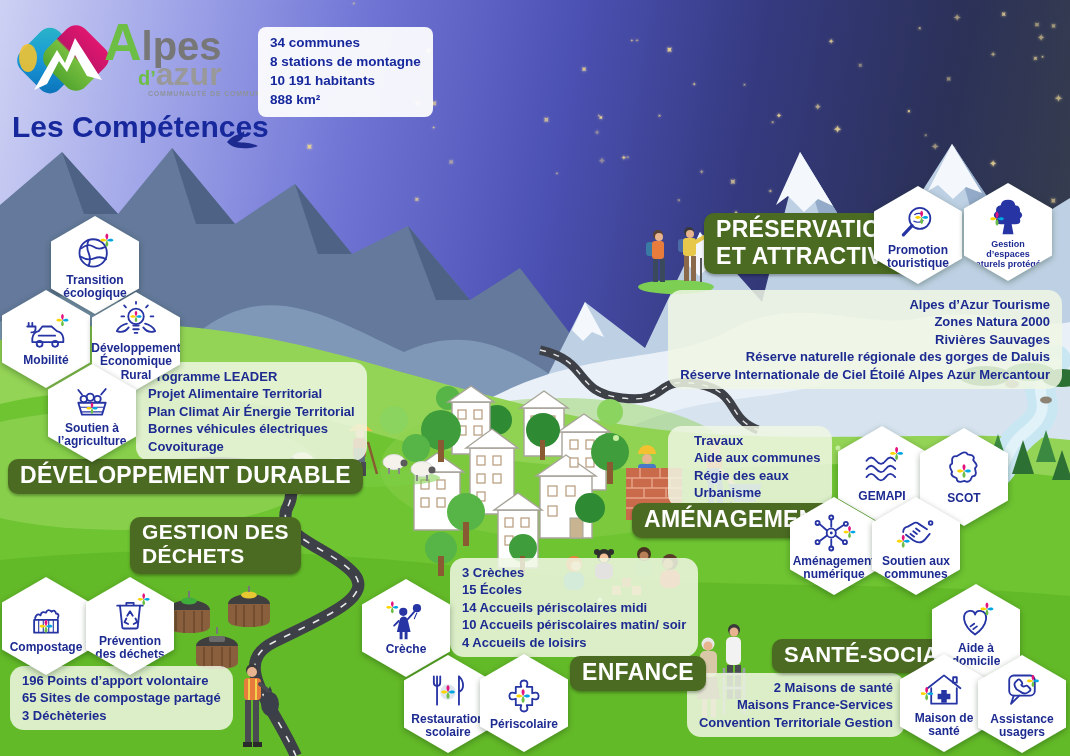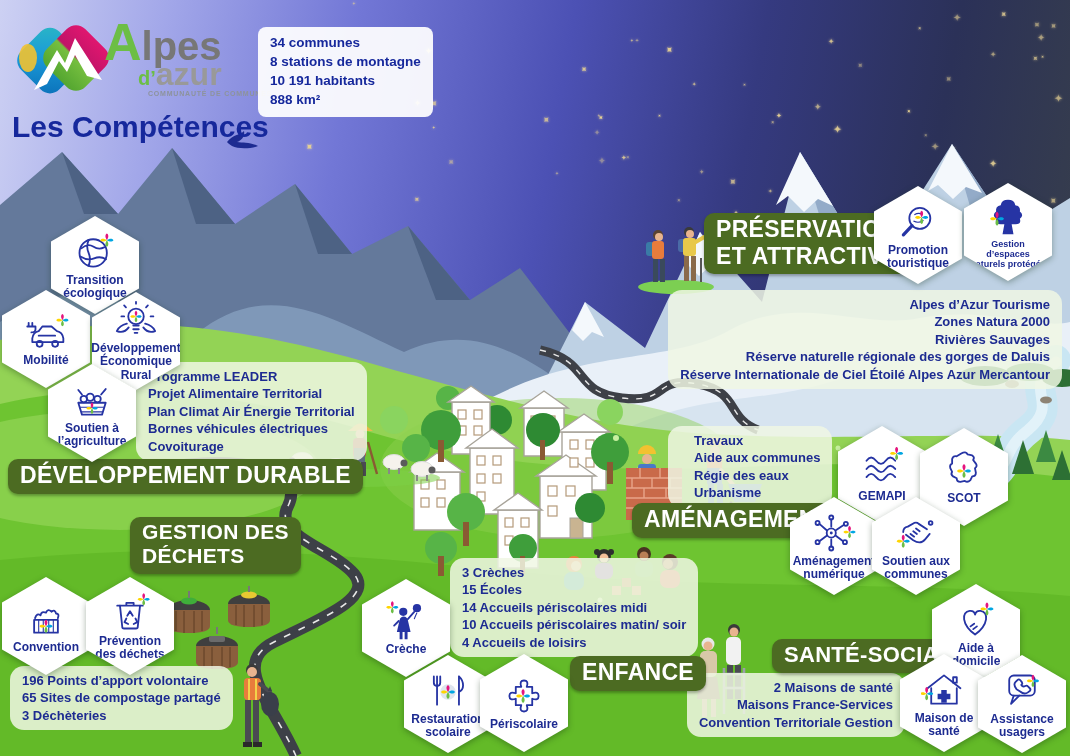--- a/index.html
+++ b/index.html
@@ -702,21 +702,21 @@
             <path d="M16 24 v14 M21 24 v14 M27 24 v14 M32 24 v14" stroke="#2634a4" stroke-width="1.2"></path>
             <path d="M12 22 q2 -6 6 -3 q1 -5 6 -3 q2 -5 6 -1 q4 -3 5 2 q4 0 2 5" fill="none" stroke="#2634a4" stroke-width="2" stroke-linecap="round" stroke-linejoin="round"></path>
             <g transform="translate(24 31) scale(0.8)">
               <path d="M0 0 C-2 -3 -3.2 -7 0 -9 C3.2 -7 2 -3 0 0 Z" fill="#e5147d" transform="rotate(0)"></path>
               <path d="M0 0 C-2 -3 -3.2 -7 0 -9 C3.2 -7 2 -3 0 0 Z" fill="#00a6e2" transform="rotate(90)"></path>
               <path d="M0 0 C-2 -3 -3.2 -7 0 -9 C3.2 -7 2 -3 0 0 Z" fill="#6cbe45" transform="rotate(180)"></path>
               <path d="M0 0 C-2 -3 -3.2 -7 0 -9 C3.2 -7 2 -3 0 0 Z" fill="#ffd500" transform="rotate(270)"></path>
             </g>
           </svg>
         </span>
-    <span class="hex-label">Convention</span>
+    <span class="hex-label">Compostage</span>
       </div>
     </div>
   <div class="hex" style="left:86px;top:577px">
       <div class="hex-inner">
     <span class="hex-icon">
           <svg viewBox="0 0 48 46">
             <path d="M13 15 l2.5 23 q0 2 2 2 h13 q2 0 2 -2 l2.5 -23" fill="none" stroke="#2634a4" stroke-width="2" stroke-linecap="round" stroke-linejoin="round"></path>
             <path d="M10 15 h28 M20 15 v-3 h8 v3" fill="none" stroke="#2634a4" stroke-width="2" stroke-linecap="round" stroke-linejoin="round"></path>
             <path d="M21 26 l3 -5 3 5 M20 29 l-2 4 4 2 M30 29 l2 4 -4 2" fill="none" stroke="#2634a4" stroke-width="2" stroke-linecap="round" stroke-linejoin="round"></path>
             <g transform="translate(39 8) scale(0.75)">

